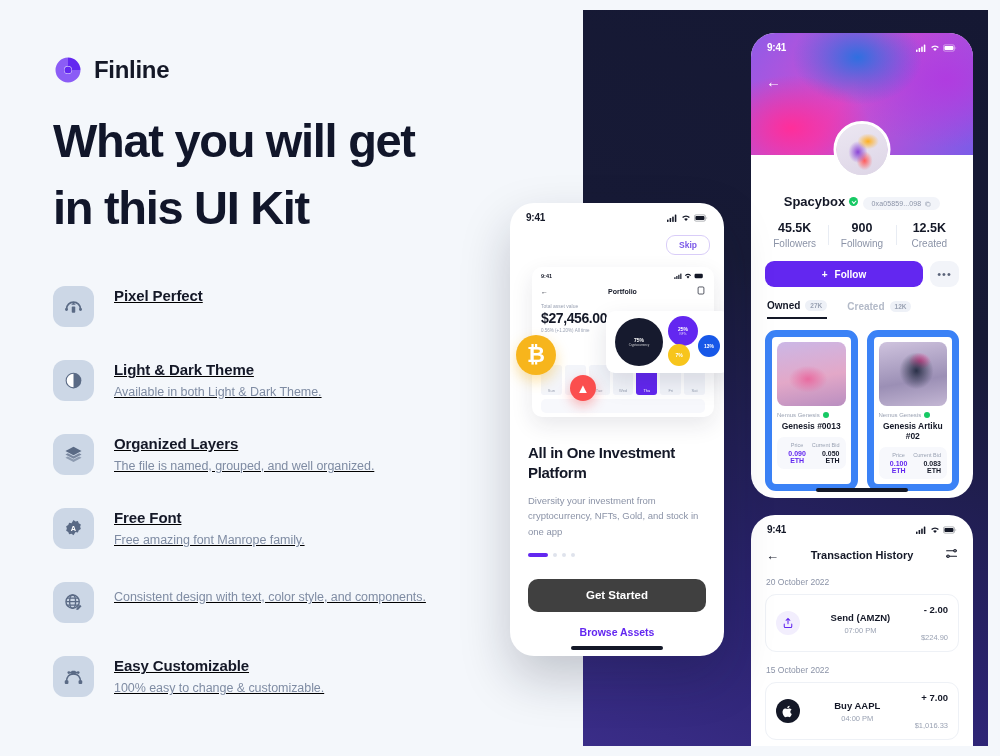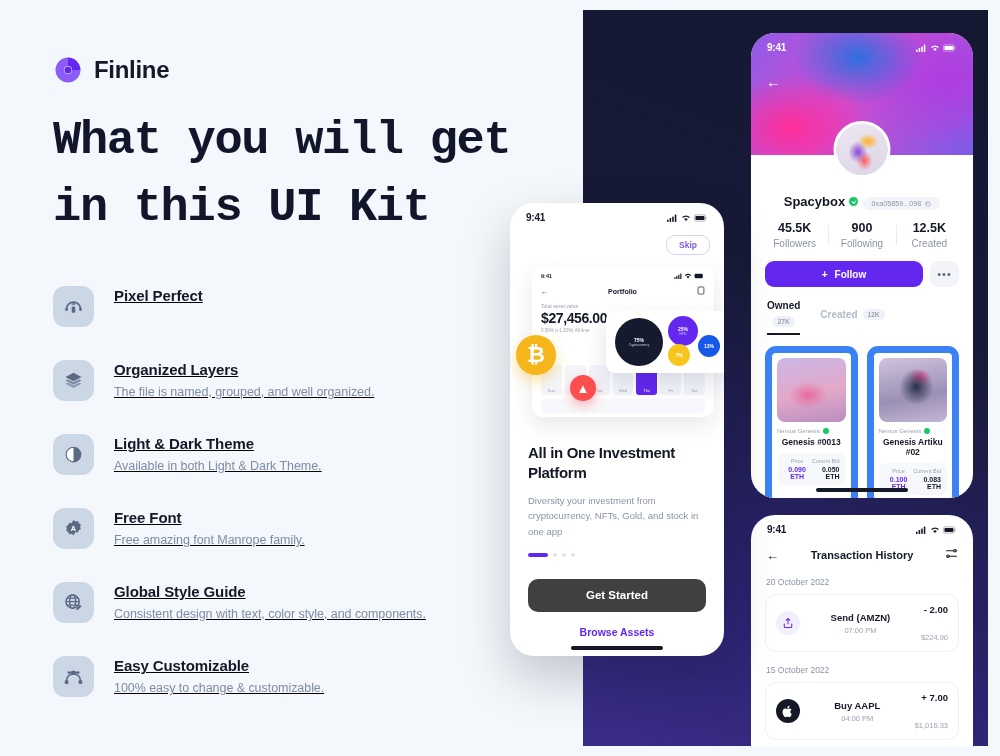--- a/index.html
+++ b/index.html
@@ -11,21 +11,21 @@
   }
 
   
   .left { position:absolute; left:0; top:0; width:583px; height:756px; }
 
   .brand { position:absolute; left:53px; top:55px; display:flex; align-items:center; gap:11px; }
   .logo-mark { width:30px; height:30px; position:relative; }
   .brand-name { font-size:24px; font-weight:bold; color:#141827; letter-spacing:-.3px; }
 
   .headline { position:absolute; left:53px; top:108px; width:470px;
-    font-size:47px; line-height:1.42; font-weight:bold; color:#11162a; letter-spacing:-1.3px;font-family:Liberation Mono, monospace; }
+    font-size:47px; line-height:1.42; font-weight:bold; color:#11162a; letter-spacing:-1.3px; }
 
   .features { position:absolute; left:53px; top:286px; width:460px; }
   .feature { display:flex; gap:20px; height:74px; margin-bottom:0;text-decoration:underline; }
   .feature + .feature { margin-top:0px; }
   .f-icon { width:41px; height:41px; min-width:41px; border-radius:12px;
     background:#ccd7e6; display:flex; align-items:center; justify-content:center; }
   .f-icon svg { display:block; }
   .f-body { padding-top:1px; }
   .f-title { font-size:15px; font-weight:bold; color:#141827; letter-spacing:-.1px; }
   .f-desc { font-size:12.5px; color:#7f8ca3; margin-top:7px; letter-spacing:-.05px; }
@@ -85,21 +85,21 @@
     font-size:10px; font-weight:bold; display:flex; align-items:center; justify-content:center; gap:7px; }
   .more-btn { width:29px; height:26px; border-radius:9px; background:#f2f4f9;
     display:flex; align-items:center; justify-content:center; color:#6b7governance; }
   .more-dots { color:#5a6379; font-size:11px; letter-spacing:1px; line-height:6px;}
   .tabs { display:flex; gap:20px; padding:13px 16px 0; }
   .tab { display:flex; align-items:center; gap:5px; padding-bottom:6px; }
   .tab-l { font-size:10px; font-weight:bold; color:#b3bac8; }
   .tab.active .tab-l { color:#141827; }
   .tab-c { font-size:6.5px; font-weight:bold; background:#eef1f7; color:#9aa2b3;
     border-radius:6px; padding:2px 5px; }
-  .tab.active { border-bottom:2px solid #141827;flex-direction:column; }
+  .tab.active { border-bottom:2px solid #141827; }
   .cards { display:flex; gap:9px; padding:11px 14px 0; }
   .nft { flex:1; border:7px solid #3b82f6; border-radius:11px; padding:5px; background:#fff; }
   .nft-img { height:64px; border-radius:8px; }
   .nft1 { background:
       radial-gradient(40% 30% at 45% 58%, #e86ba0 0%, rgba(232,107,160,0) 70%),
       linear-gradient(170deg,#cbb7e6 0%,#e3a8c8 55%,#b98ec0 100%); }
   .nft2 { background:
       radial-gradient(35% 40% at 55% 45%, #2a3048 0%, rgba(42,48,72,0) 72%),
       radial-gradient(22% 18% at 60% 30%, #ff4fa0 0%, rgba(255,79,160,0) 75%),
       linear-gradient(170deg,#cfc3de 0%,#9b8fb5 60%,#c4b7d4 100%); }
@@ -225,41 +225,41 @@
         </svg>
       </span>
       <div class="f-body">
         <div class="f-title">Pixel Perfect</div>
       </div>
     </div>
 
     <div class="feature">
       <span class="f-icon">
         <svg width="21" height="21" viewBox="0 0 24 24">
+          <circle cx="12" cy="12" r="9" fill="#5a6a85"></circle>
+          <path d="M12 4.2A7.8 7.8 0 0 0 12 19.8z" fill="#fff"></path>
+        </svg>
+      </span>
+      <div class="f-body">
+        <div class="f-title">Light &amp; Dark Theme</div>
+        <div class="f-desc">Available in both Light &amp; Dark Theme.</div>
+      </div>
+    </div>
+
+    <div class="feature">
+      <span class="f-icon">
+        <svg width="21" height="21" viewBox="0 0 24 24">
           <path d="M12 3.2 2.8 8 12 12.8 21.2 8 12 3.2z" fill="#5a6a85"></path>
           <path d="M2.8 12 12 16.8 21.2 12l-2.7-1.4L12 14 5.5 10.6 2.8 12z" fill="#5a6a85" opacity=".72"></path>
           <path d="M2.8 15.8 12 20.6l9.2-4.8-2.7-1.4L12 17.8l-6.5-3.4-2.7 1.4z" fill="#5a6a85" opacity=".55"></path>
         </svg>
       </span>
       <div class="f-body">
         <div class="f-title">Organized Layers</div>
         <div class="f-desc">The file is named, grouped, and well organized.</div>
-      </div>
-    </div>
-
-    <div class="feature">
-      <span class="f-icon">
-        <svg width="21" height="21" viewBox="0 0 24 24">
-          <circle cx="12" cy="12" r="9" fill="#5a6a85"></circle>
-          <path d="M12 4.2A7.8 7.8 0 0 0 12 19.8z" fill="#fff"></path>
-        </svg>
-      </span>
-      <div class="f-body">
-        <div class="f-title">Light &amp; Dark Theme</div>
-        <div class="f-desc">Available in both Light &amp; Dark Theme.</div>
       </div>
     </div>
 
     <div class="feature">
       <span class="f-icon">
         <svg width="21" height="21" viewBox="0 0 24 24">
           <path d="M12 2.4l2.3 1.5 2.7-.5 1 2.6 2.4 1.4-.8 2.6.8 2.6-2.4 1.4-1 2.6-2.7-.5L12 19.6l-2.3-1.5-2.7.5-1-2.6L3.6 14.6l.8-2.6-.8-2.6L6 8l1-2.6 2.7.5L12 2.4z" fill="#5a6a85"></path>
           <text x="12" y="14.6" font-family="Liberation Sans, sans-serif" font-size="8.4" font-weight="bold" fill="#fff" text-anchor="middle">A</text>
         </svg>
       </span>
@@ -272,21 +272,20 @@
     <div class="feature">
       <span class="f-icon">
         <svg width="21" height="21" viewBox="0 0 24 24" fill="none" stroke="#5a6a85" stroke-width="1.6">
           <circle cx="11" cy="11" r="7.6"></circle>
           <ellipse cx="11" cy="11" rx="3.4" ry="7.6"></ellipse>
           <path d="M3.6 11h14.8M4.6 7h12.8M4.6 15h12.8"></path>
           <path d="M15.6 18.4l3.8-3.8 1.8 1.8-3.8 3.8-2.2.4.4-2.2z" fill="#5a6a85" stroke="none"></path>
         </svg>
       </span>
       <div class="f-body">
-        <div class="f-title">Global Style Guide</div>
         <div class="f-desc">Consistent design with text, color style, and components.</div>
       </div>
     </div>
 
     <div class="feature">
       <span class="f-icon">
         <svg width="21" height="21" viewBox="0 0 24 24" fill="none" stroke="#5a6a85" stroke-width="1.8">
           <path d="M4 18c0-6 3.6-9 8-9s8 3 8 9" stroke-linecap="round"></path>
           <path d="M7.5 7.5h9" stroke-linecap="round"></path>
           <rect x="9.4" y="5.4" width="5.2" height="4.2" rx="1.3" fill="#5a6a85" stroke="none"></rect>

